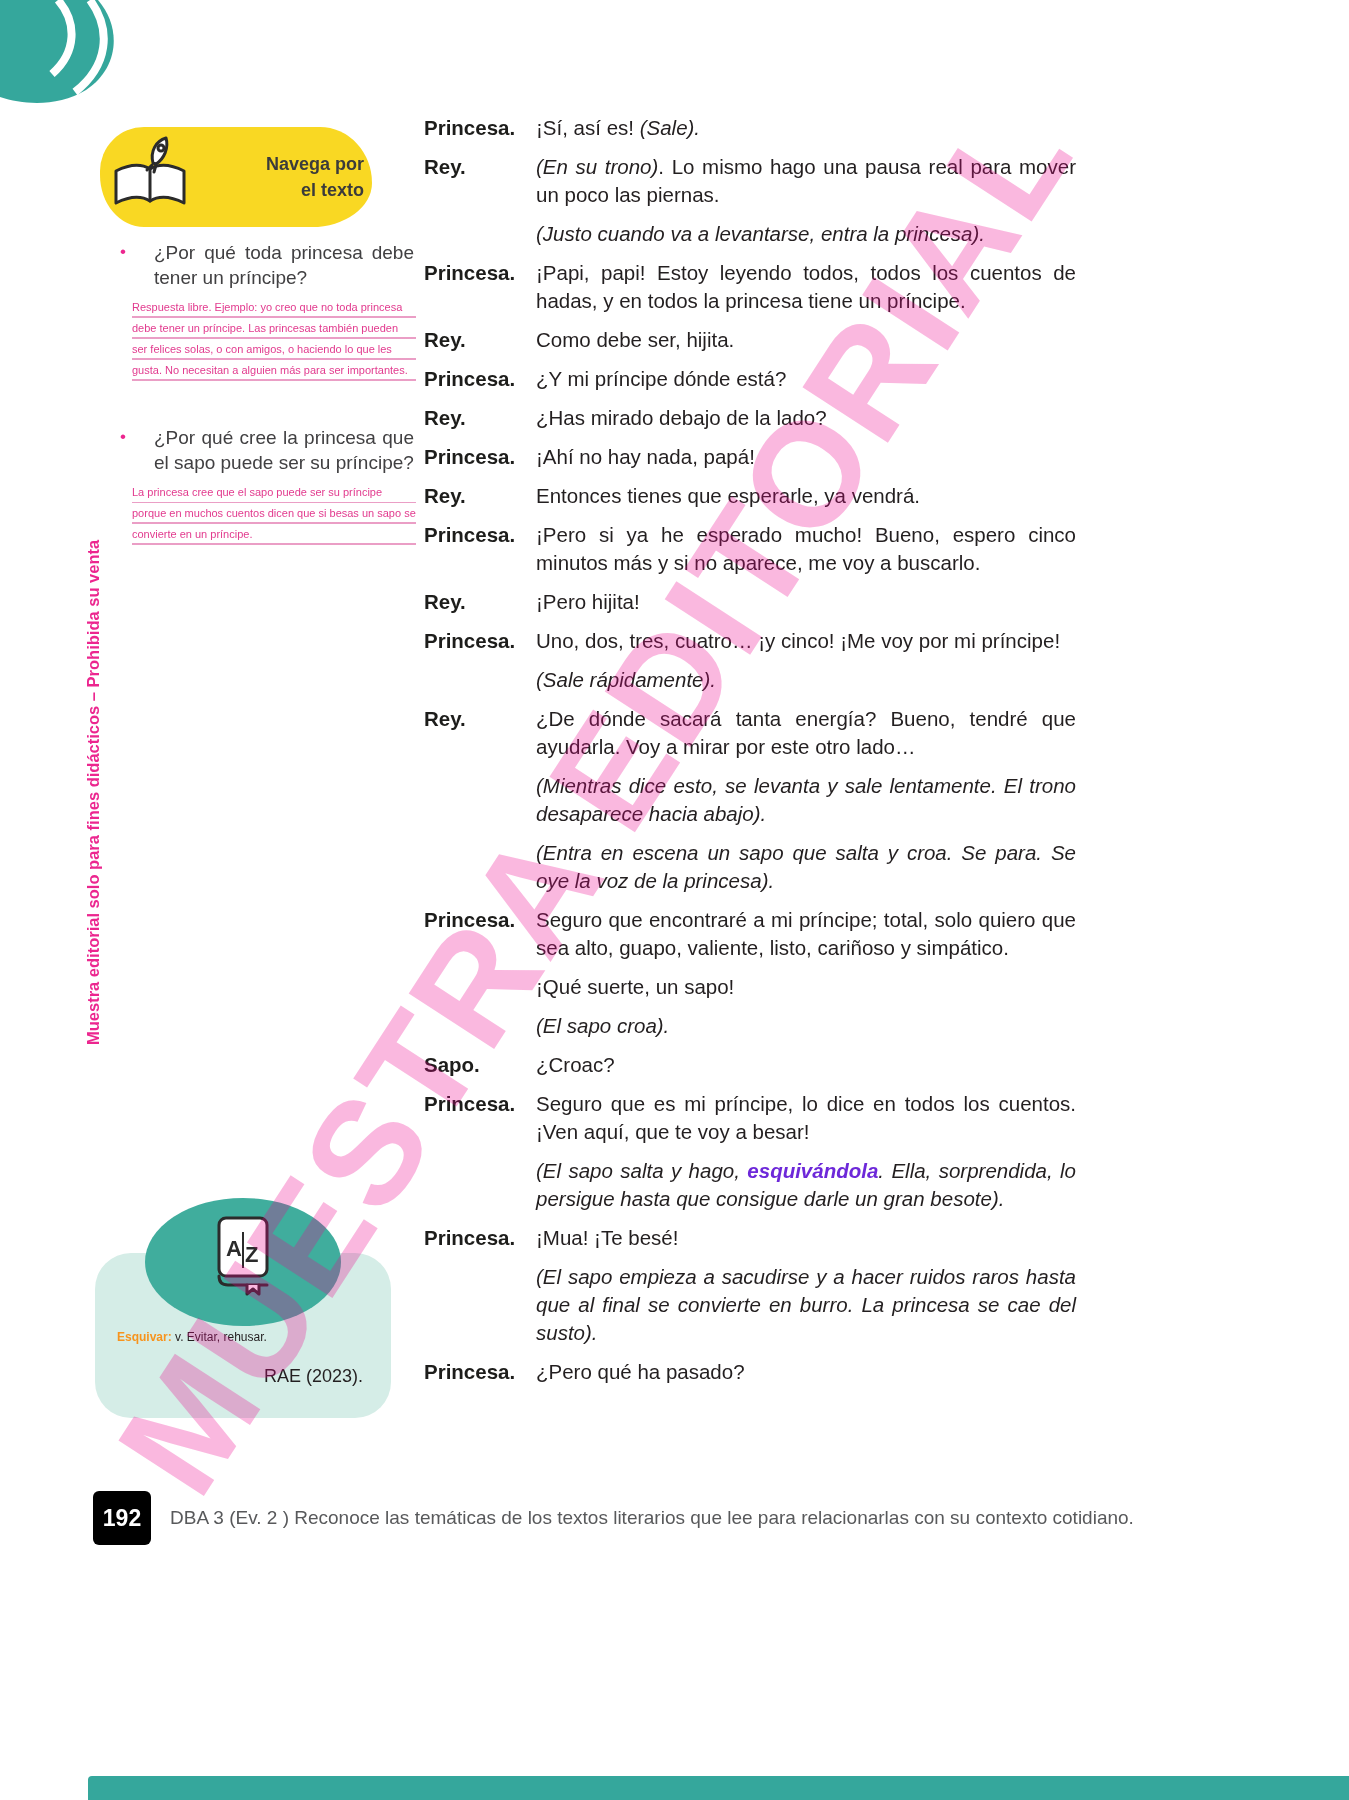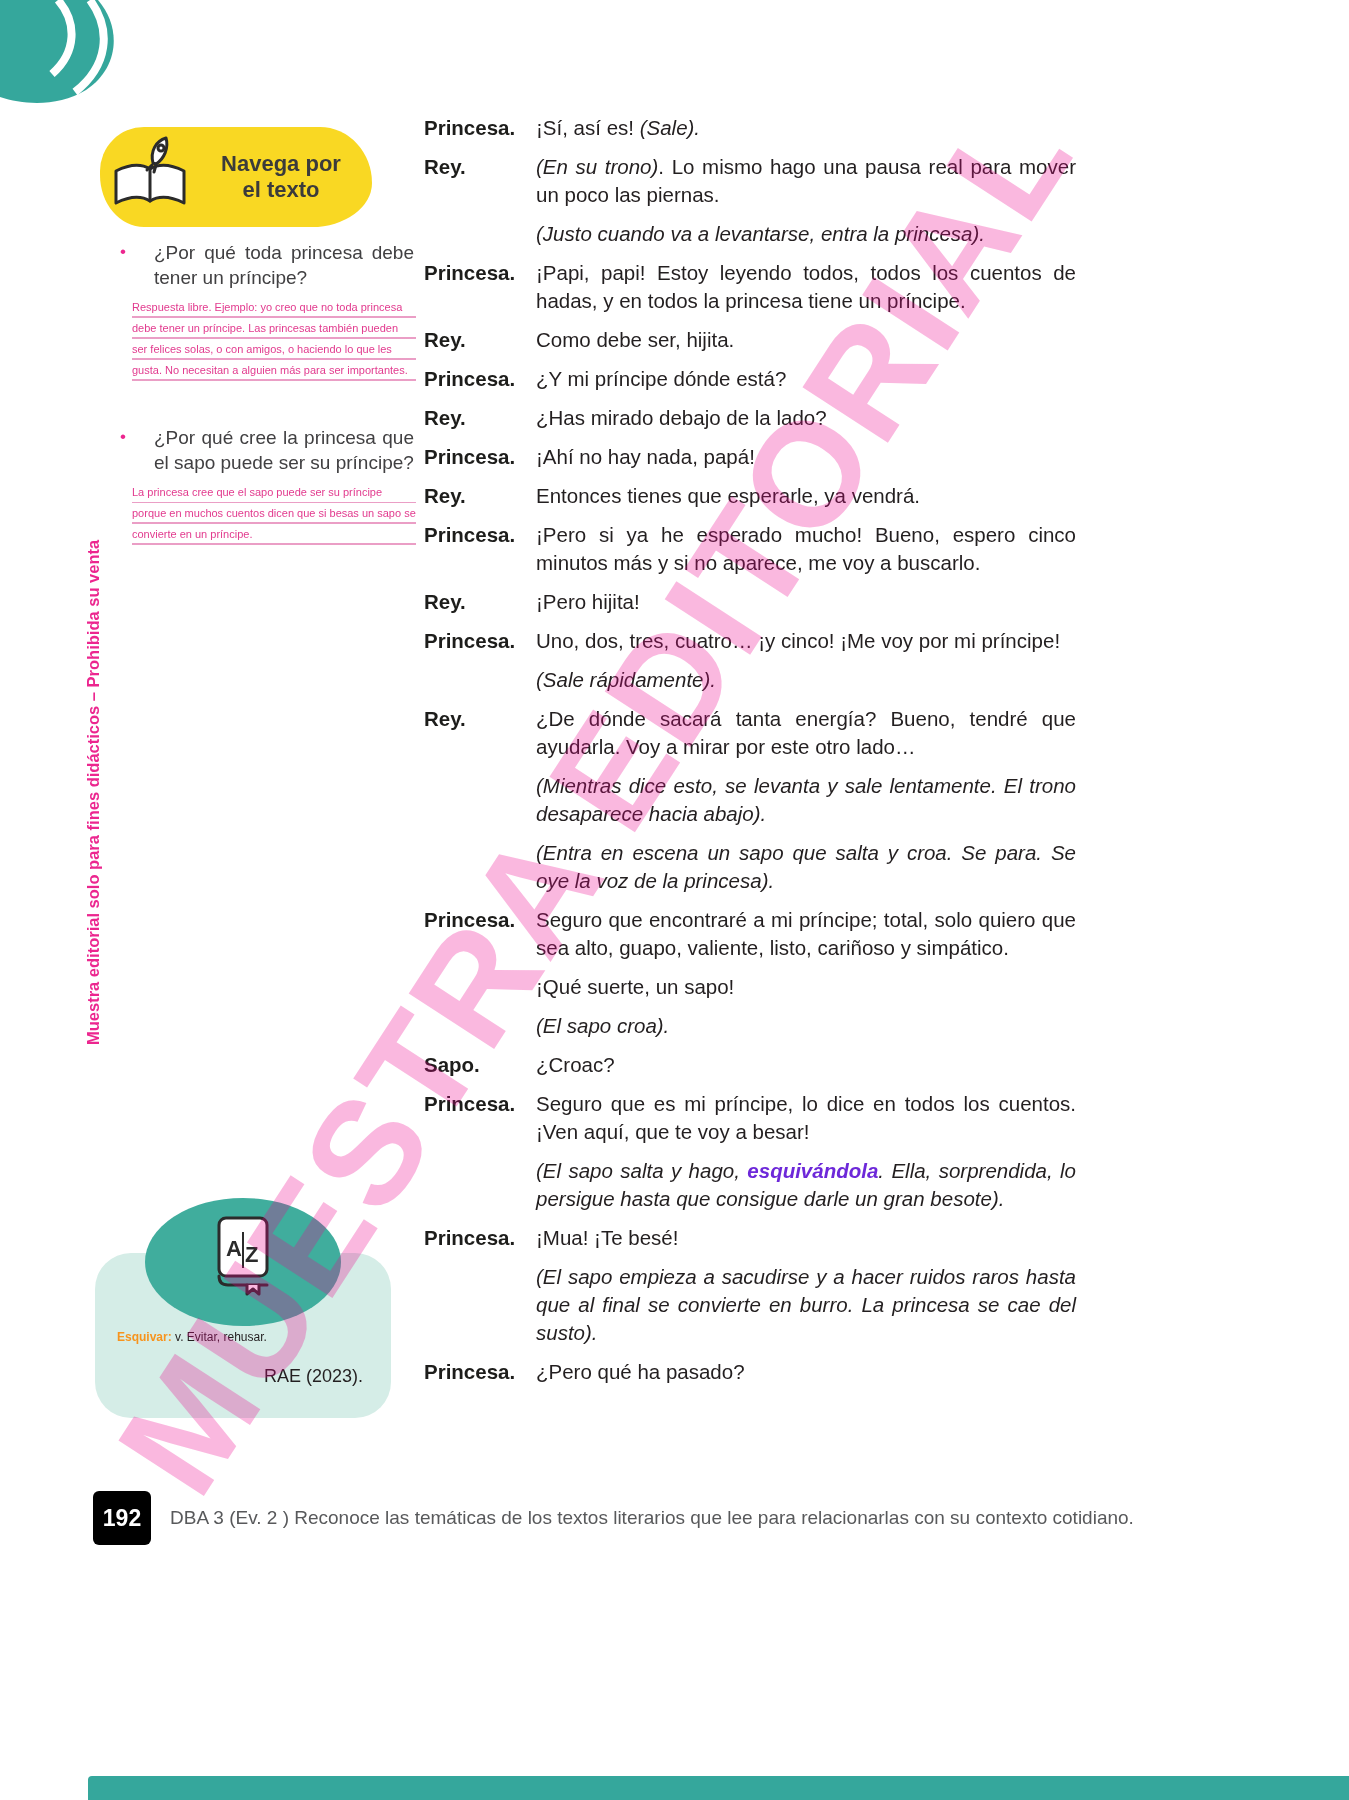--- a/index.html
+++ b/index.html
@@ -9,22 +9,22 @@
   }
   .abs{position:absolute;}
 
   
   .corner{left:0;top:0;}
 
   
   .navega{left:100px;top:127px;width:272px;height:100px;background:#F9D823;
     border-radius:55px 65px 75px 55px / 55px 70px 55px 65px;}
   .navega .icon{position:absolute;left:6px;top:8px;}
-  .navega .ttl{position:absolute;left:98px;right:8px;top:24px;text-align:center;
-    font-weight:bold;font-size:22px;line-height:26px;color:#3b3b3b;}
+  .navega .ttl{position:absolute;left:98px;right:8px;top:24px;text-align:right;
+    font-weight:bold;font-size:18px;line-height:26px;color:#3b3b3b;}
 
   
   .qblock{width:302px;}
   .qb1{left:112px;top:240px;}
   .qb2{left:112px;top:425px;}
   .qrow{display:flex;}
   .bullet{width:34px;flex:none;color:#EC268F;font-size:17px;padding-left:8px;padding-top:2px;}
   .qtext{flex:1;font-size:19px;line-height:25px;color:#414042;text-align:justify;}
   .answer{margin:7px 9px 0 20px;width:284px;font-size:11px;line-height:21px;color:#E23A8E;
     background-image:repeating-linear-gradient(to bottom, transparent 0 19.5px, rgba(214,62,141,0.5) 19.5px 21px);}

